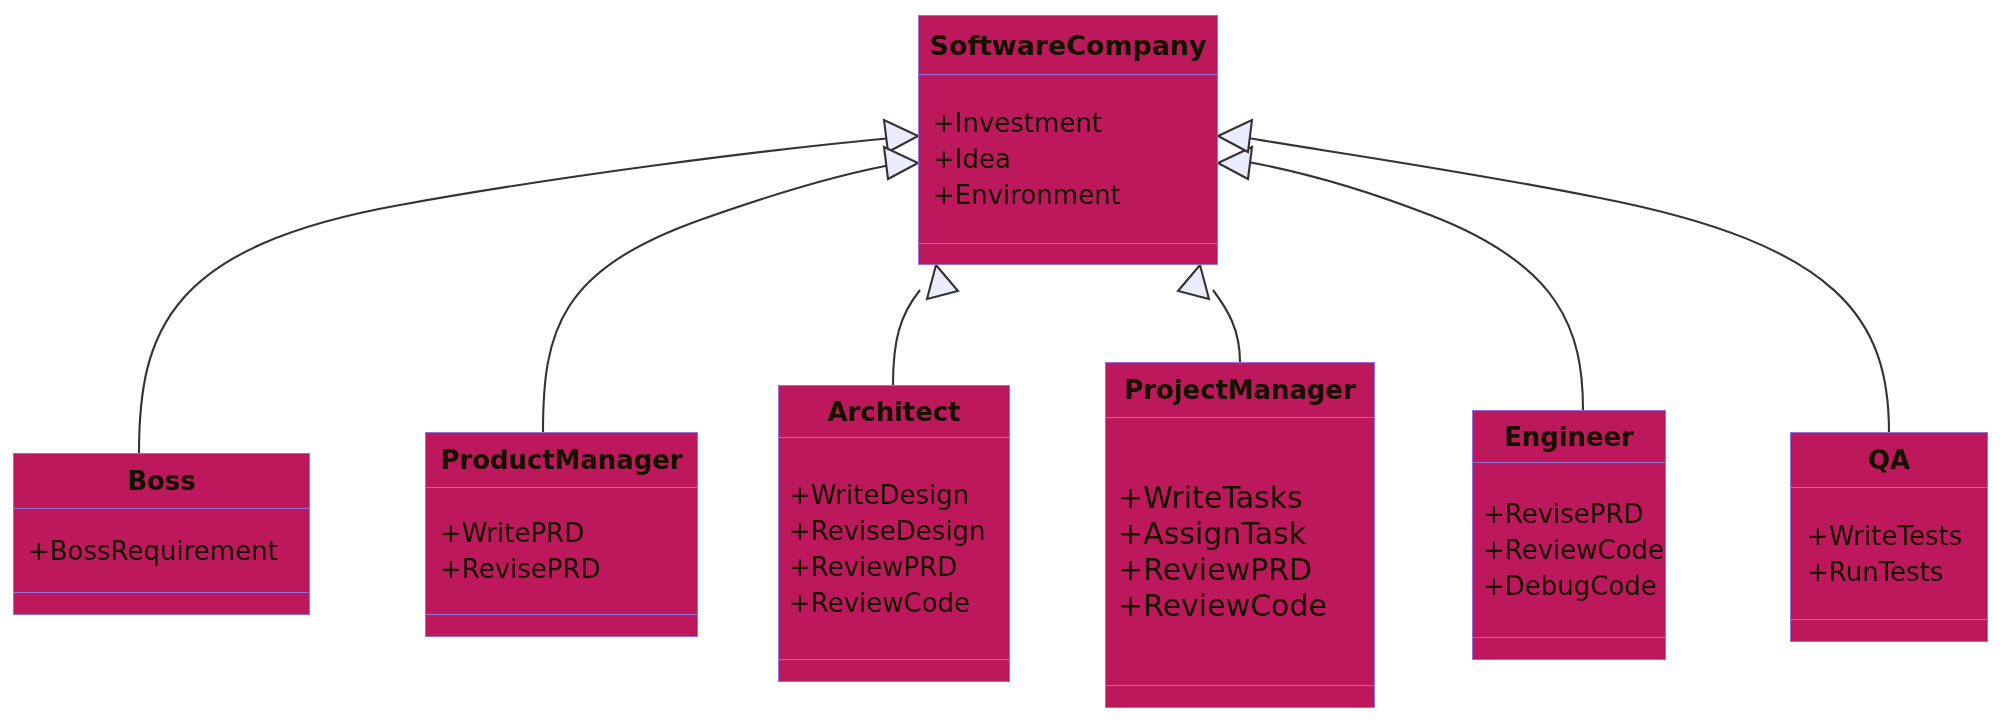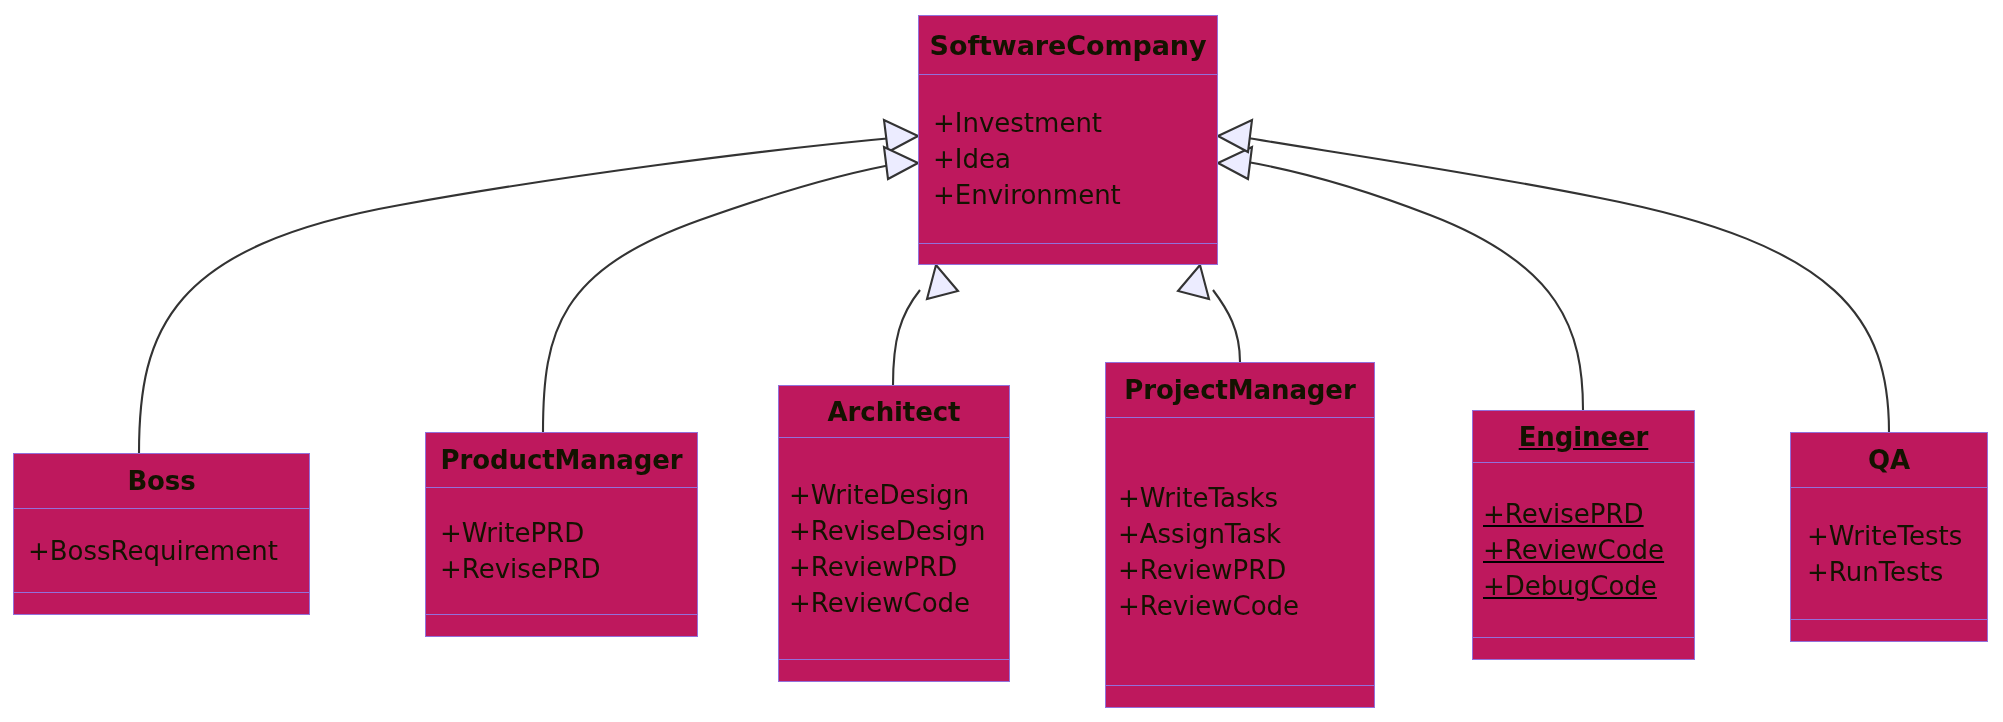--- a/index.html
+++ b/index.html
@@ -93,30 +93,30 @@
       <div class="row">+ReviewPRD</div>
       <div class="row">+ReviewCode</div>
     </div>
     <div class="cls-methods" style="height:20px;"></div>
   </div>
 
   <div class="uml-class" style="left:1105px;top:362px;width:270px;height:346px;">
     <div class="cls-title" style="height:55px;font-size:26px;">
       <span>ProjectManager</span>
     </div>
-    <div class="cls-attrs" style="height:268px;padding:0 12px;font-size:26px;line-height:36px;justify-content:center;">
+    <div class="cls-attrs" style="height:268px;padding:0 12px;font-size:30px;line-height:36px;justify-content:center;">
       <div class="row">+WriteTasks</div>
       <div class="row">+AssignTask</div>
       <div class="row">+ReviewPRD</div>
       <div class="row">+ReviewCode</div>
     </div>
     <div class="cls-methods" style="height:20px;"></div>
   </div>
 
-  <div class="uml-class" style="left:1472px;top:410px;width:223px;height:250px;text-decoration:underline;">
+  <div class="uml-class" style="left:1472px;top:410px;width:194px;height:250px;">
     <div class="cls-title" style="height:52px;font-size:26px;">
       <span>Engineer</span>
     </div>
     <div class="cls-attrs" style="height:175px;padding:0 10px;font-size:26px;line-height:36px;">
       <div class="row">+RevisePRD</div>
       <div class="row">+ReviewCode</div>
       <div class="row">+DebugCode</div>
     </div>
     <div class="cls-methods" style="height:20px;"></div>
   </div>

